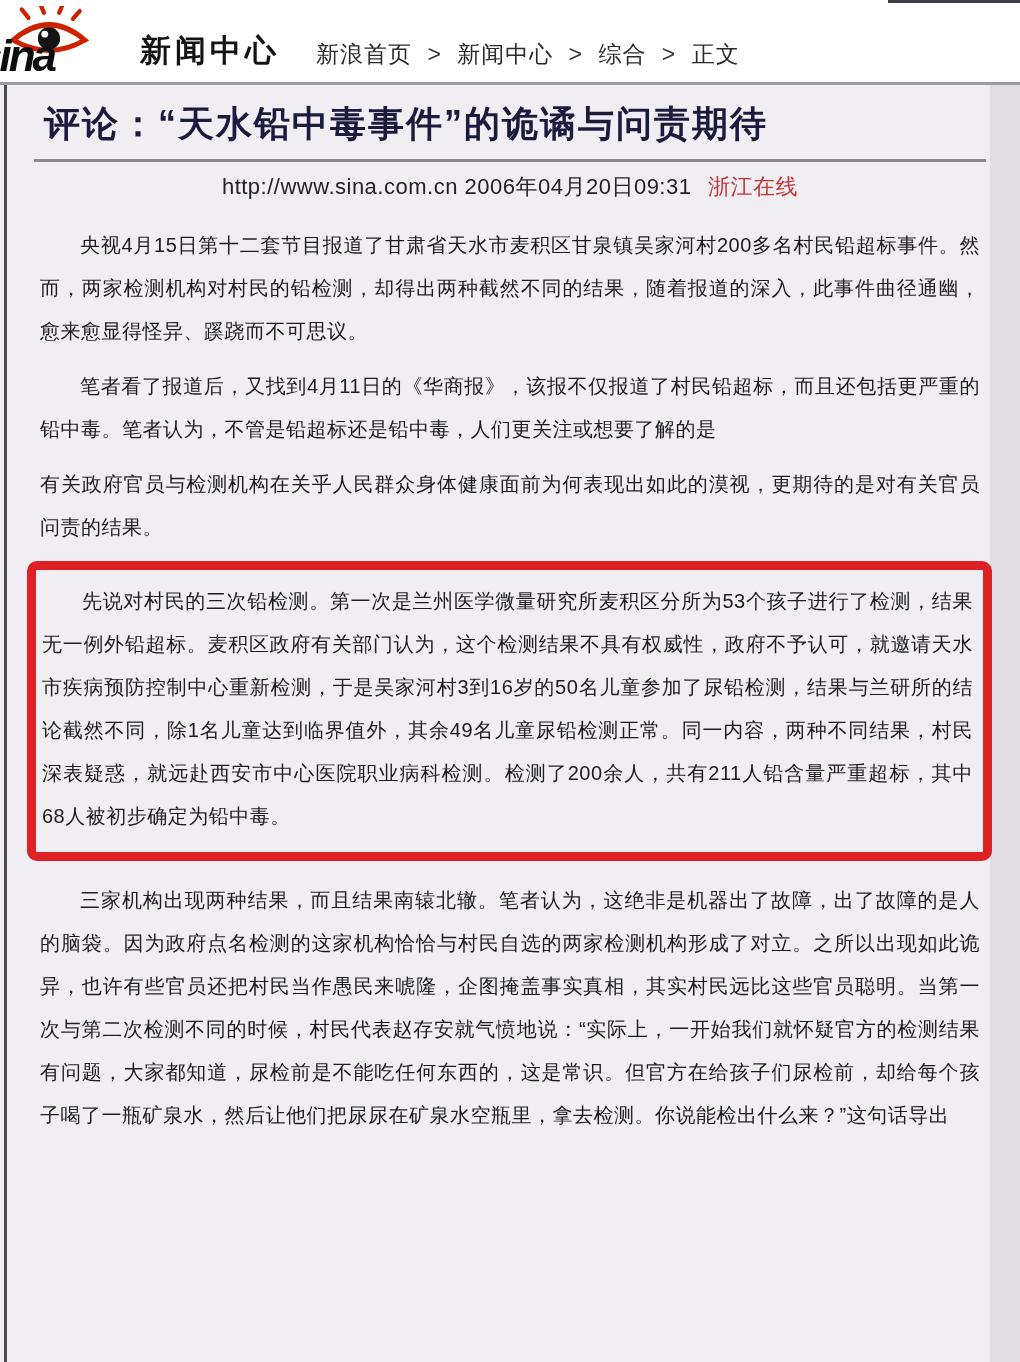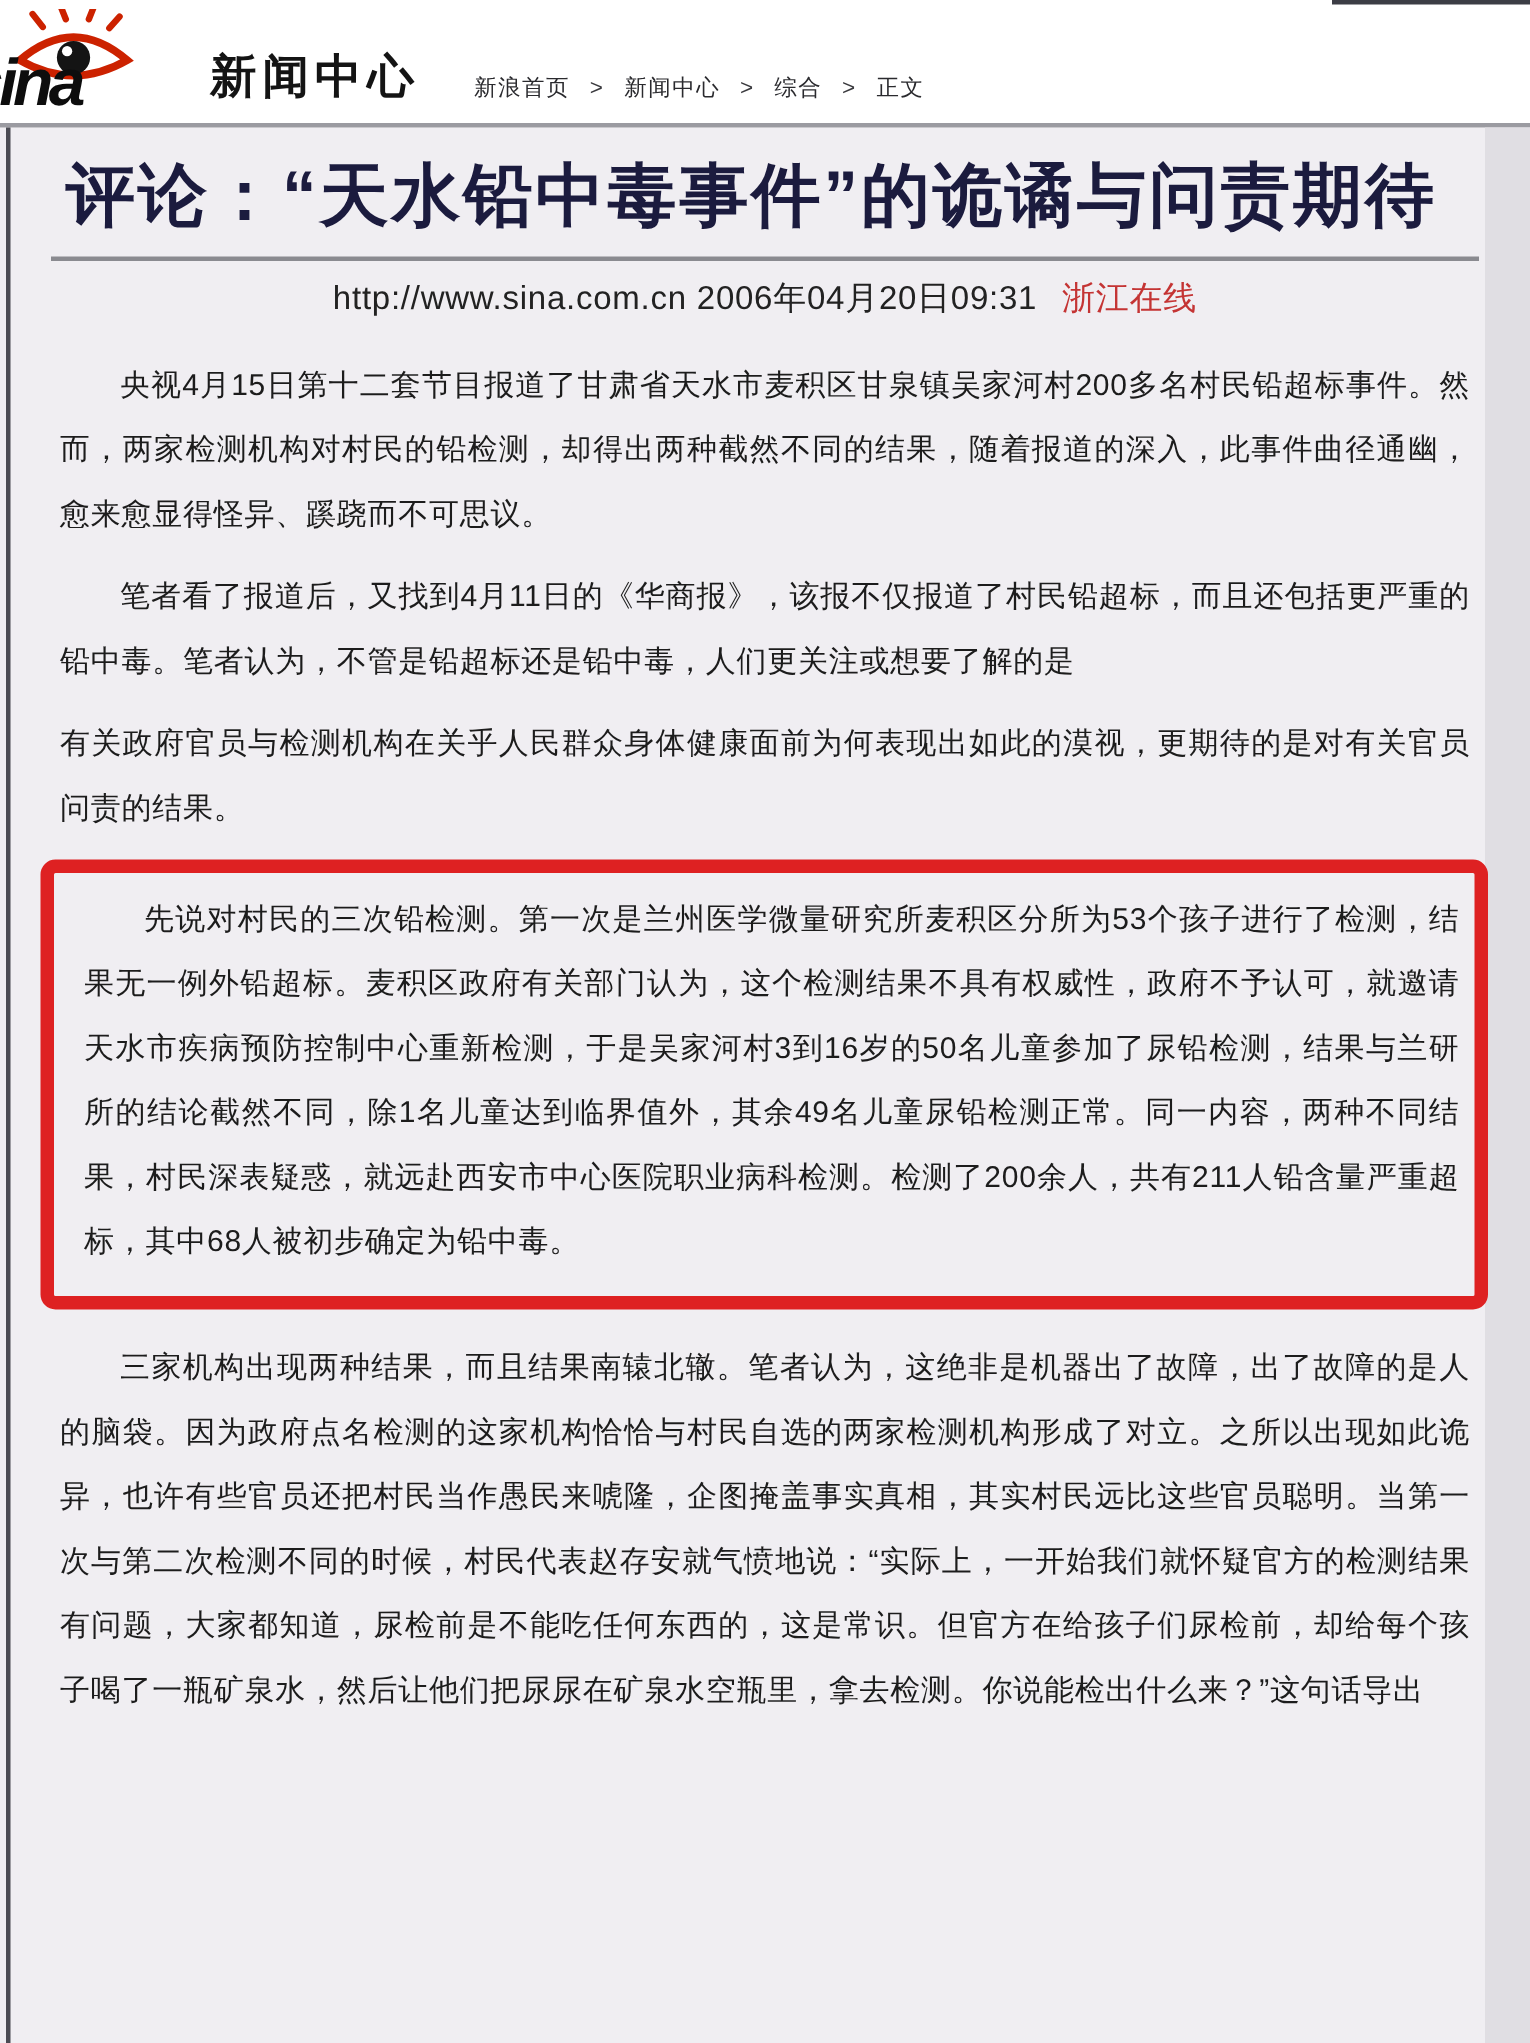--- a/index.html
+++ b/index.html
@@ -28,42 +28,42 @@
   .logo .brand{
     position:absolute;left:-16px;bottom:4px;
     font-size:44px;font-weight:800;font-style:italic;
     letter-spacing:-3px;color:#0d0d0d;line-height:1;
   }
   .section-title{
     font-size:31px;font-weight:700;color:#141414;
     margin:0 0 16px 26px;letter-spacing:4px;line-height:1;
   }
   .breadcrumb{
-    font-size:15px;color:#2a2a2e;margin:0 0 16px 36px;line-height:1;
+    font-size:23px;color:#2a2a2e;margin:0 0 16px 36px;line-height:1;
     letter-spacing:1px;
   }
   .breadcrumb .crumb{cursor:pointer;}
   .breadcrumb .sep{margin:0 8px;color:#3a3a3e;}
   
   .left-edge-line{
     position:absolute;top:85px;left:4px;width:3px;bottom:0;
     background:#4b4b53;
   }
   .right-strip{
     position:absolute;top:85px;right:0;width:30px;bottom:0;
     background:#e0dee3;
   }
   
   .content{
     position:relative;
     padding:16px 40px 0 40px;
   }
   .article-title{
     margin:2px 0 0 4px;
-    font-size:46px;line-height:1.18;font-weight:700;
+    font-size:36px;line-height:1.18;font-weight:700;
     color:#1b1b3e;letter-spacing:2px;
     white-space:nowrap;
   }
   .title-rule{
     border:none;border-top:3px solid #8a8a90;
     margin:14px 0 10px -6px;width:952px;
   }
   .meta{
     text-align:center;font-size:22px;color:#222;
     margin:0 0 22px 0;letter-spacing:0.5px;
@@ -71,21 +71,21 @@
   .meta .source{color:#c43434;margin-left:10px;cursor:pointer;}
   .body-text p{
     margin:12px 0;
     font-size:20px;line-height:43px;color:#1c1c1c;
     text-align:justify;letter-spacing:0.5px;
   }
   .body-text p.indent{text-indent:2em;}
   .highlight-box{
     border:9px solid #de2122;border-radius:10px;
     margin:10px -12px 18px -13px;
-    padding:6px 10px 10px 20px;
+    padding:6px 10px 10px 6px;
     background:transparent;
   }
   .highlight-box p{margin:4px 0;}
 </style>
 </head>
 <body>
 
 <div class="header">
   <div class="top-right-edge"></div>
   <div class="logo">

